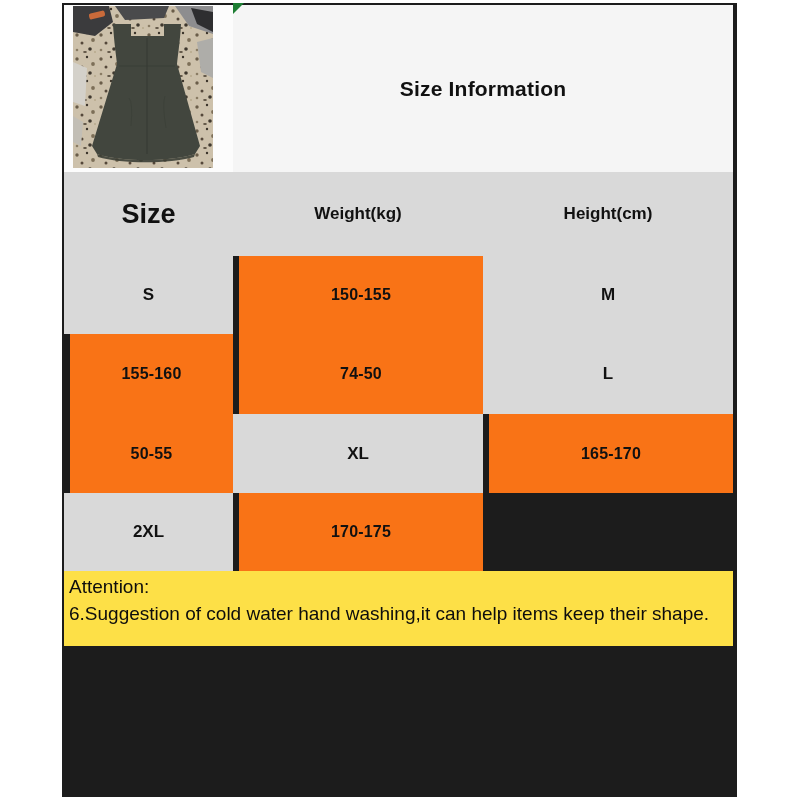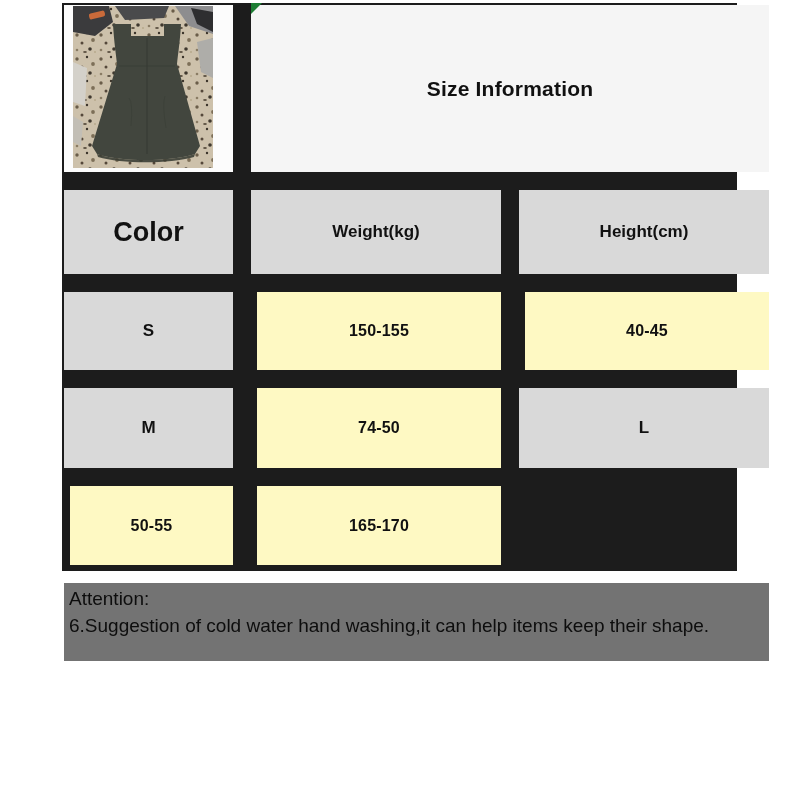--- a/index.html
+++ b/index.html
@@ -1,27 +1,27 @@
 <!DOCTYPE html>
 <html><head>
 <meta charset="utf-8">
 <style>
   * { margin:0; padding:0; box-sizing:border-box; }
   html,body { width:800px; height:800px; background:#ffffff; overflow:hidden;
               font-family:"Liberation Sans", sans-serif; }
 
   .sheet{
     position:absolute; left:62px; top:3px;
-    width:675px; height:568px;
+    width:675px; height:794px;
     background:#1c1c1c;              
     border:2px solid #1c1c1c;
     display:grid;
     grid-template-columns:169px 250px 250px;
     grid-template-rows:167px 84px 78px 80px 79px 78px 75px auto;
-    gap:18px;
+    gap:0;
   }
 
   .cell{ display:flex; align-items:center; justify-content:center;
          color:#111; text-align:center; }
 
   
   .photo-cell{ background:#fcfcfc; justify-content:flex-start; align-items:flex-start;
                position:relative; }
   .photo-cell svg{ margin:1px 0 0 9px; display:block; }
   .title-cell{ grid-column:2 / 4; background:#f5f5f5; position:relative; }
@@ -33,25 +33,25 @@
     border-right:11px solid transparent;
   }
 
   
   .hdr{ background:#d9d9d9; font-weight:bold; }
   .hdr-size{ font-size:27px; }
   .hdr-col{ font-size:17px; }
 
   
   .size-col{ background:#d9d9d9; font-weight:bold; font-size:17px; }
-  .val-col{ background:#fef9c3; font-weight:bold; font-size:16px; letter-spacing:0.2px;margin-left:6px; }
+  .val-col{ background:#f97316; font-weight:bold; font-size:16px; letter-spacing:0.2px;margin-left:6px; }
 
   
   .attention-cell{
-    grid-column:1 / 4; background:#737373;
+    grid-column:1 / 4; background:#fde047;
     display:block; text-align:left;
     font-size:19px; line-height:27px; color:#0d0d0d;
     padding:2px 6px 0 5px;
   }
 </style>
 </head>
 <body>
 
 <div class="sheet">
 
@@ -94,35 +94,38 @@
       <path d="M92,90 Q89,98 93,122" stroke="#393d36" stroke-width="1" fill="none" opacity="0.6"></path>
       <path d="M24,148 C48,156 96,156 122,148 L121,151 C96,158 49,158 25,151 Z" fill="#33372f" opacity="0.85"></path>
     </svg>
   </div>
 
   <div class="cell title-cell">
     <span class="corner-marker"></span>
     <span class="page-title">Size Information</span>
   </div>
 
-  <div class="cell hdr hdr-size">Color</div>
+  <div class="cell hdr hdr-size">Size</div>
   <div class="cell hdr hdr-col">Weight(kg)</div>
   <div class="cell hdr hdr-col">Height(cm)</div>
 
   <div class="cell size-col">S</div>
   <div class="cell val-col">150-155</div>
-  <div class="cell val-col">40-45</div>
 
   <div class="cell size-col">M</div>
+  <div class="cell val-col">155-160</div>
   <div class="cell val-col">74-50</div>
 
   <div class="cell size-col">L</div>
   <div class="cell val-col">50-55</div>
 
+  <div class="cell size-col">XL</div>
   <div class="cell val-col">165-170</div>
 
+  <div class="cell size-col">2XL</div>
+  <div class="cell val-col">170-175</div>
 
   <div class="attention-cell">
     <div>Attention:</div>
     <div>6.Suggestion of cold water hand washing,it can help items keep their shape.</div>
   </div>
 
 </div>
 
 </body></html>

